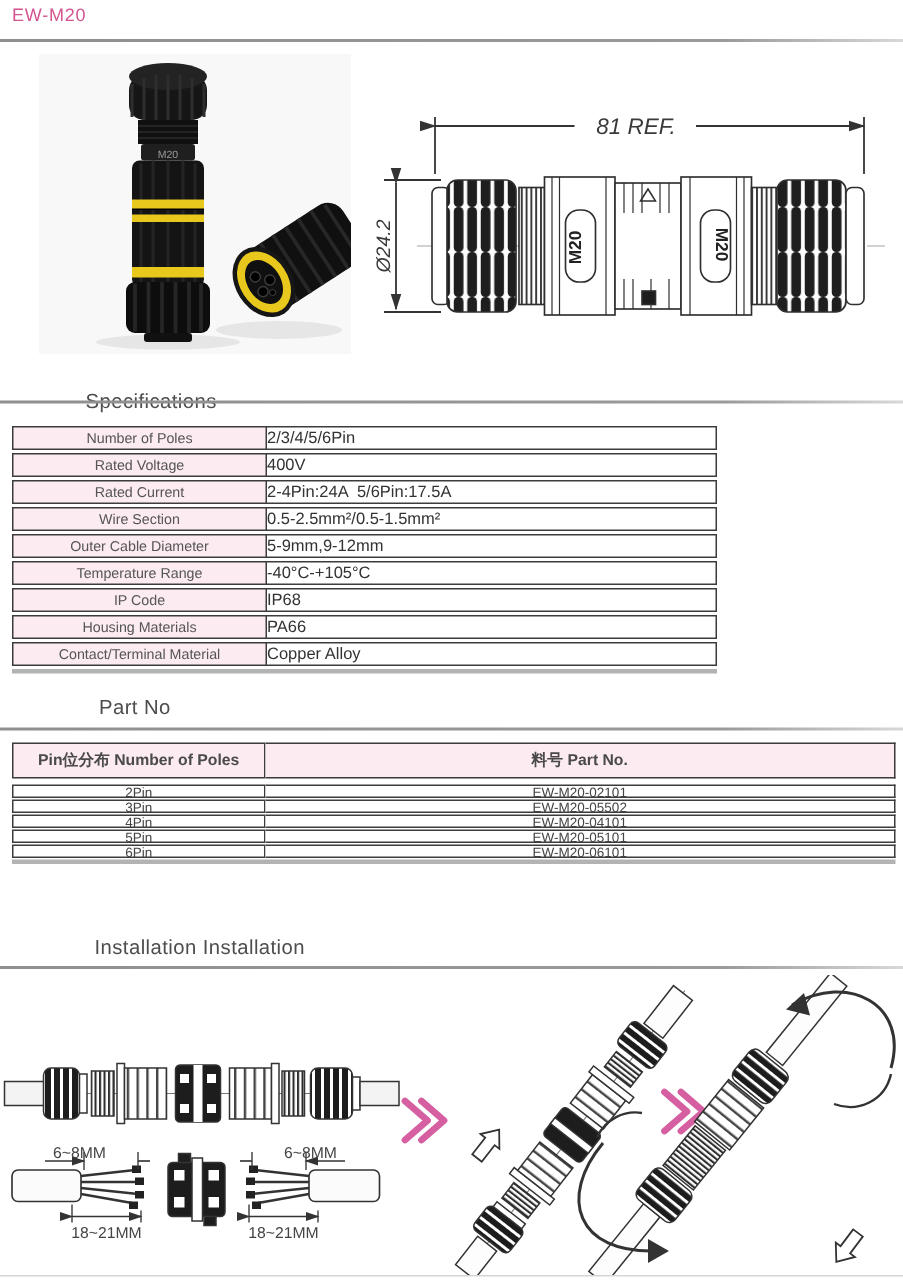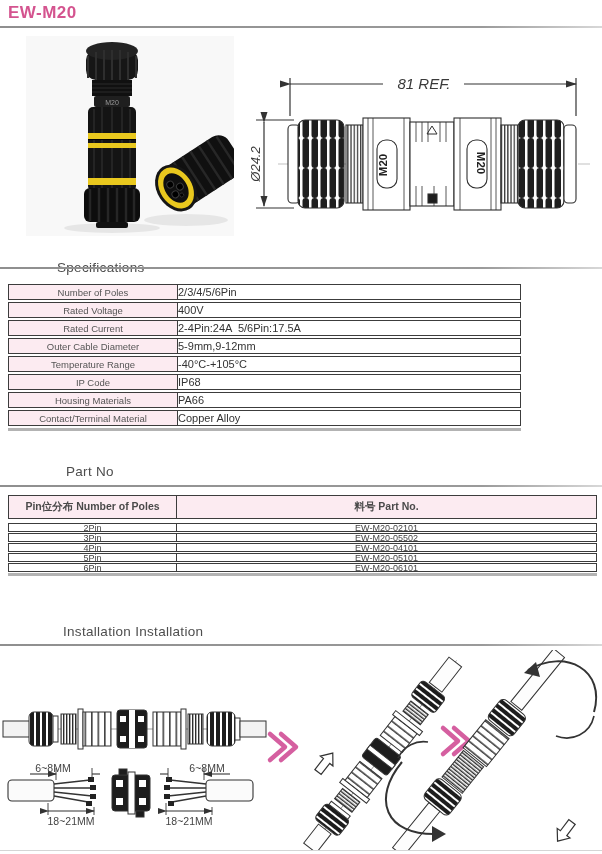--- a/index.html
+++ b/index.html
@@ -1,38 +1,38 @@
 <!DOCTYPE html>
 <html style="--accent: #d4548f; --pink: #fcebf1; --chev: #d55fa0;"><head>
 <meta charset="utf-8">
 <style>
   html,body{margin:0;padding:0;background:#fff;}
   .page{
     position:relative;width:602px;height:854px;background:#ffffff;
     font-family:"Liberation Sans", sans-serif;overflow:hidden;
   }
   .page-title{
-    position:absolute;left:8px;top:3px;font-size:17px;font-weight:bold;
+    position:absolute;left:8px;top:3px;font-size:12px;font-weight:normal;
     color:var(--accent,#d4548f);letter-spacing:.5px;
   }
   .rule{
     position:absolute;left:0;width:602px;height:2px;
     background:linear-gradient(to right,#8f8f8f 0%,#9a9a9a 80%,#d8d8d8 100%);
   }
   .rule.r1{top:26px;} .rule.r2{top:267px;} .rule.r3{top:485px;} .rule.r4{top:644px;}
   .rule.r5{top:850px;height:1px;background:#d5d5d5;}
   .section-heading{
     position:absolute;font-size:13.5px;color:#4d4d4d;letter-spacing:.3px;font-weight:500;
   }
   .h-spec{left:57px;top:260px;}
   .h-part{left:66px;top:464px;}
   .h-inst{left:63px;top:624px;}
 
   
-  .spec-table{position:absolute;left:8px;top:284px;width:513px;}
+  .spec-table{position:absolute;left:8px;top:284px;width:470px;}
   .spec-row{display:flex;margin-bottom:2px;height:16px;}
   .spec-label{
     width:168px;border:1px solid #3c3c3c;background:var(--pink,#fcebf1);
     display:flex;align-items:center;justify-content:center;
     font-size:9.5px;color:#555;
   }
   .spec-value{
     flex:1;border:1px solid #3c3c3c;border-left:none;background:#fff;
     display:flex;align-items:center;padding-left:0;
     font-size:11px;color:#333;white-space:pre;
@@ -172,20 +172,24 @@
         <div class="spec-label">Number of Poles</div>
         <div class="spec-value">2/3/4/5/6Pin</div>
       </div>
       <div class="spec-row">
         <div class="spec-label">Rated Voltage</div>
         <div class="spec-value">400V</div>
       </div>
       <div class="spec-row">
         <div class="spec-label">Rated Current</div>
         <div class="spec-value">2-4Pin:24A  5/6Pin:17.5A</div>
+      </div>
+      <div class="spec-row">
+        <div class="spec-label">Wire Section</div>
+        <div class="spec-value">0.5-2.5mm²/0.5-1.5mm²</div>
       </div>
       <div class="spec-row">
         <div class="spec-label">Outer Cable Diameter</div>
         <div class="spec-value">5-9mm,9-12mm</div>
       </div>
       <div class="spec-row">
         <div class="spec-label">Temperature Range</div>
         <div class="spec-value">-40°C-+105°C</div>
       </div>
       <div class="spec-row">

